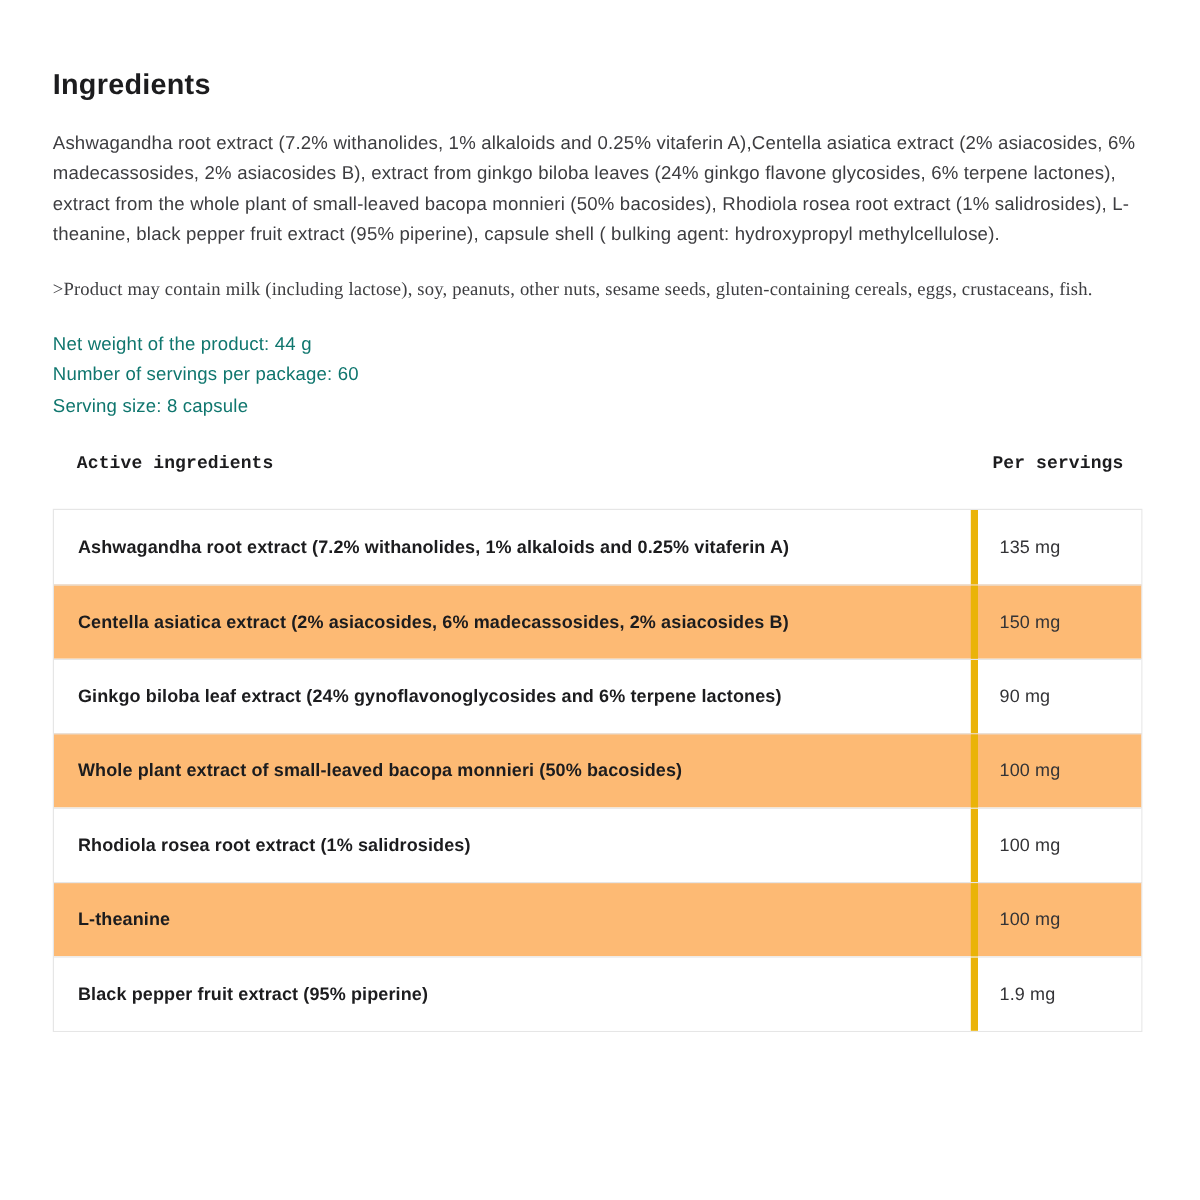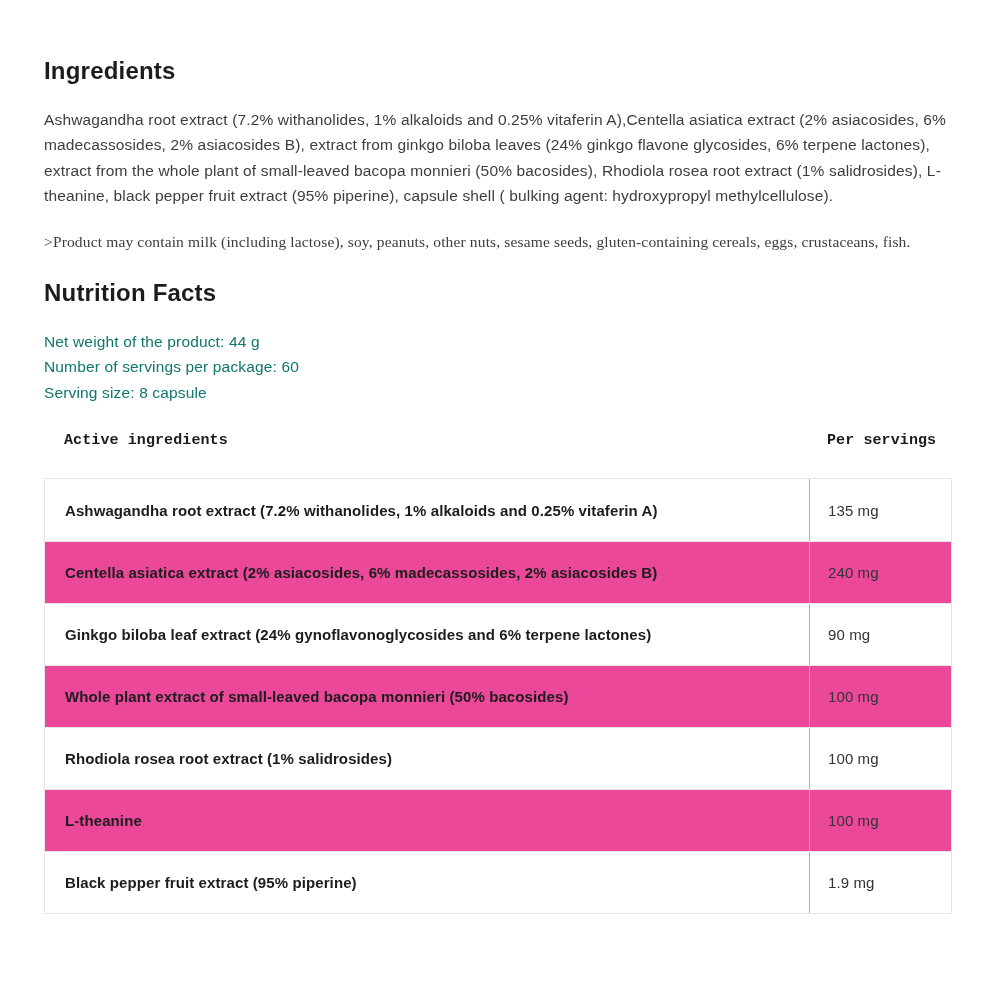--- a/index.html
+++ b/index.html
@@ -70,55 +70,54 @@
     width: 908px;
     border: 1px solid #e6e6e6;
   }
   .table-row {
     display: grid;
     grid-template-columns: 764px 142px;
     min-height: 62px;
     background: #ffffff;
   }
   .table-row + .table-row { border-top: 1px solid #e6e6e6; }
-  .table-row.alt { background: #ec4899; }
+  .table-row.alt { background: #fdba74; }
   .cell {
     display: flex;
     align-items: center;
   }
   .cell.name {
     padding: 10px 24px 10px 20px;
     font-size: 15px;
     font-weight: 700;
     color: #1c1c1e;
     letter-spacing: 0.1px;
   }
   .cell.value {
     padding: 10px 8px 10px 18px;
-    border-left: 1px solid #eab308;
+    border-left: 6px solid #eab308;
     font-size: 15px;
     font-weight: 400;
     color: #333336;
     letter-spacing: 0.1px;
   }
 </style>
 </head>
 <body>
 
 <div class="page">
   <div class="content">
 
     <section>
       <h2 class="section-heading">Ingredients</h2>
       <p class="body-text">Ashwagandha root extract (7.2% withanolides, 1% alkaloids and 0.25% vitaferin A),Centella asiatica extract (2% asiacosides, 6% madecassosides, 2% asiacosides B), extract from ginkgo biloba leaves (24% ginkgo flavone glycosides, 6% terpene lactones), extract from the whole plant of small-leaved bacopa monnieri (50% bacosides), Rhodiola rosea root extract (1% salidrosides), L-theanine, black pepper fruit extract (95% piperine), capsule shell ( bulking agent: hydroxypropyl methylcellulose).</p>
       <p class="body-text allergen-text">&gt;Product may contain milk (including lactose), soy, peanuts, other nuts, sesame seeds, gluten-containing cereals, eggs, crustaceans, fish.</p>
     </section>
 
     <section>
-      <h2 class="section-heading nutrition-heading">Nutrition Facts</h2>
 
       <div class="nutrition-meta">
         <p class="meta-line">Net weight of the product: 44 g</p>
         <p class="meta-line">Number of servings per package: 60</p>
         <p class="meta-line">Serving size: 8 capsule</p>
       </div>
 
       <div class="table-header">
         <span class="col-label name">Active ingredients</span>
         <span class="col-label value">Per servings</span>
@@ -126,21 +125,21 @@
 
       <div class="nutrition-table">
 
         <div class="table-row">
           <div class="cell name">Ashwagandha root extract (7.2% withanolides, 1% alkaloids and 0.25% vitaferin A)</div>
           <div class="cell value">135 mg</div>
         </div>
 
         <div class="table-row alt">
           <div class="cell name">Centella asiatica extract (2% asiacosides, 6% madecassosides, 2% asiacosides B)</div>
-          <div class="cell value">240 mg</div>
+          <div class="cell value">150 mg</div>
         </div>
 
         <div class="table-row">
           <div class="cell name">Ginkgo biloba leaf extract (24% gynoflavonoglycosides and 6% terpene lactones)</div>
           <div class="cell value">90 mg</div>
         </div>
 
         <div class="table-row alt">
           <div class="cell name">Whole plant extract of small-leaved bacopa monnieri (50% bacosides)</div>
           <div class="cell value">100 mg</div>

